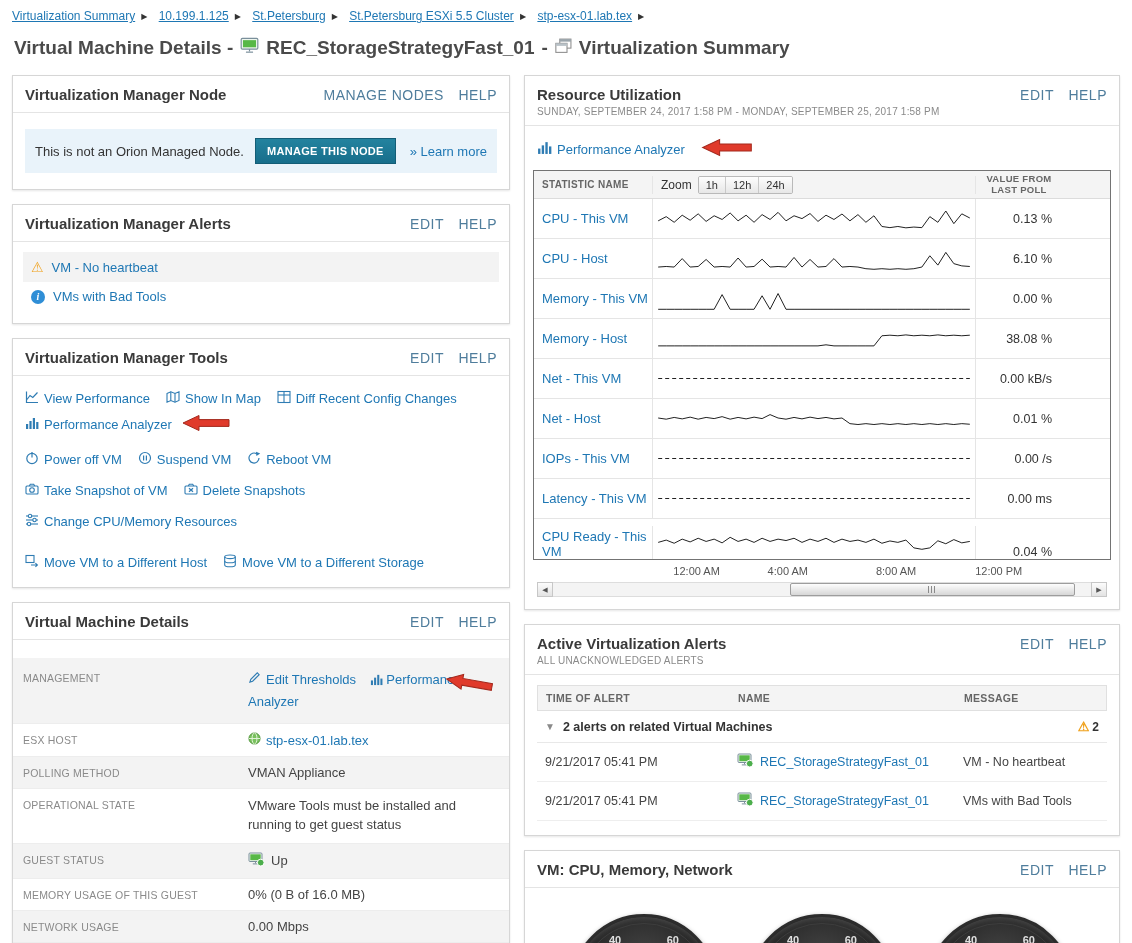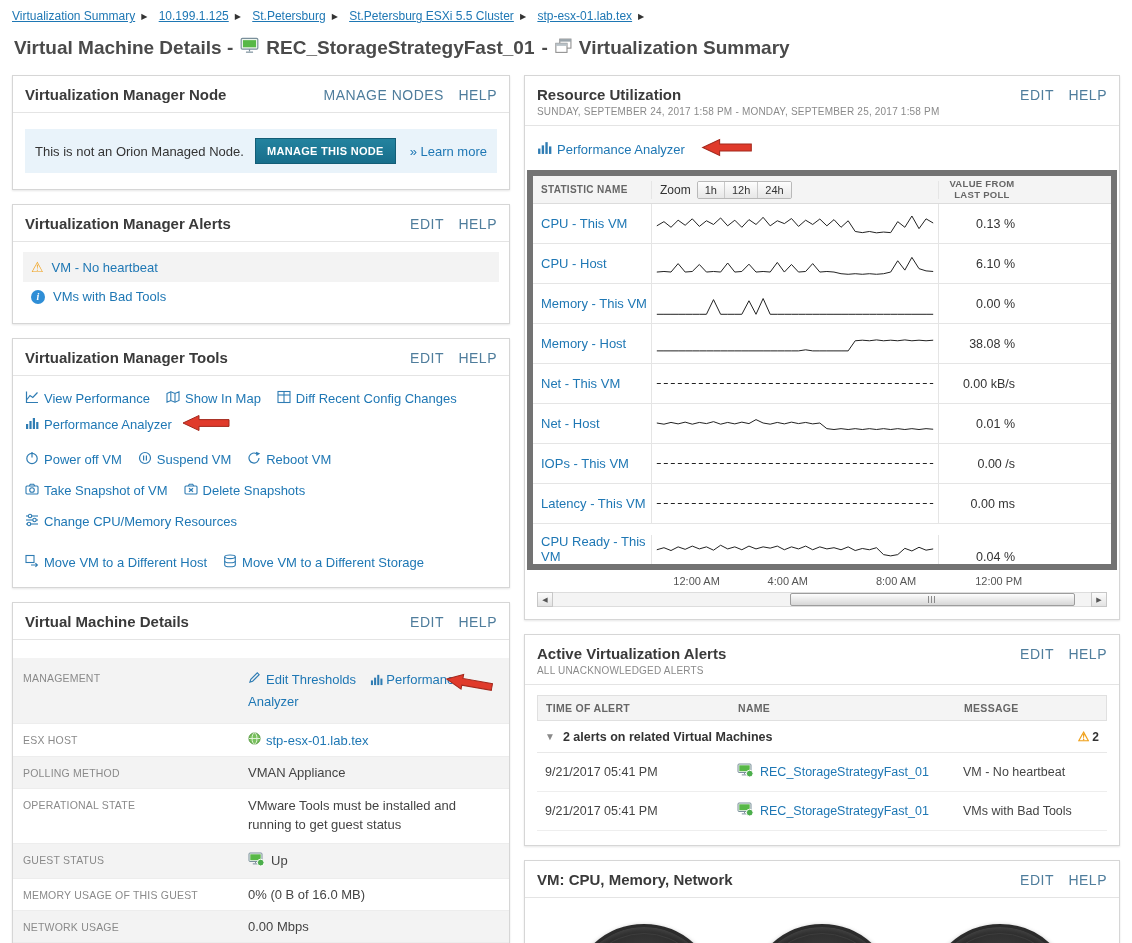--- a/index.html
+++ b/index.html
@@ -61,24 +61,24 @@
   .detail-value { flex:1; color:#444; }
   .detail-value a { margin-right:4px; }
   .mgmt-links { width:190px; line-height:1.5; }
   .mgmt-links .tool-link { margin-right:10px; }
 
   
   .red-arrow { display:inline-block; vertical-align:middle; }
 
   
   .ru-palink { padding:12px 12px 10px 12px; font-size:13px; display:flex; align-items:center; }
-  .ru-table { margin:0 2px; border:6px solid #737373; }
+  .ru-table { margin:0 8px; border:1px solid #737373; }
   .ru-hrow { display:flex; background:#f4f4f4; border-bottom:1px solid #dcdcdc; align-items:center; height:28px; }
   .ru-col-label { width:118px; flex:none; padding-left:8px; }
-  .ru-col-chart { width:288px; flex:none; border-left:1px solid #e5e5e5; border-right:1px solid #e5e5e5; }
+  .ru-col-chart { width:324px; flex:none; border-left:1px solid #e5e5e5; border-right:1px solid #e5e5e5; }
   .ru-col-value { width:86px; flex:none; text-align:center; }
   .ru-hrow .h { font-size:10px; color:#666; font-weight:bold; letter-spacing:.3px; }
   .ru-hrow .ru-col-value { font-size:9.5px; line-height:1.15; padding:0 4px; }
   .zoom-wrap { display:flex; align-items:center; gap:6px; padding-left:8px; font-size:12px; color:#333; }
   .zoom-group { display:inline-flex; border:1px solid #b9b9b9; border-radius:2px; overflow:hidden; }
   .zoom-group button { border:none; border-left:1px solid #c9c9c9; background:linear-gradient(#fdfdfd,#e7e7e7);
     font-size:11px; color:#333; padding:2px 7px; cursor:pointer; font-family:inherit; }
   .zoom-group button:first-child { border-left:none; }
   .ru-row { display:flex; align-items:stretch; border-bottom:1px solid #e5e5e5; height:40px; }
   .ru-row:last-child { border-bottom:none;align-items:flex-end; }

